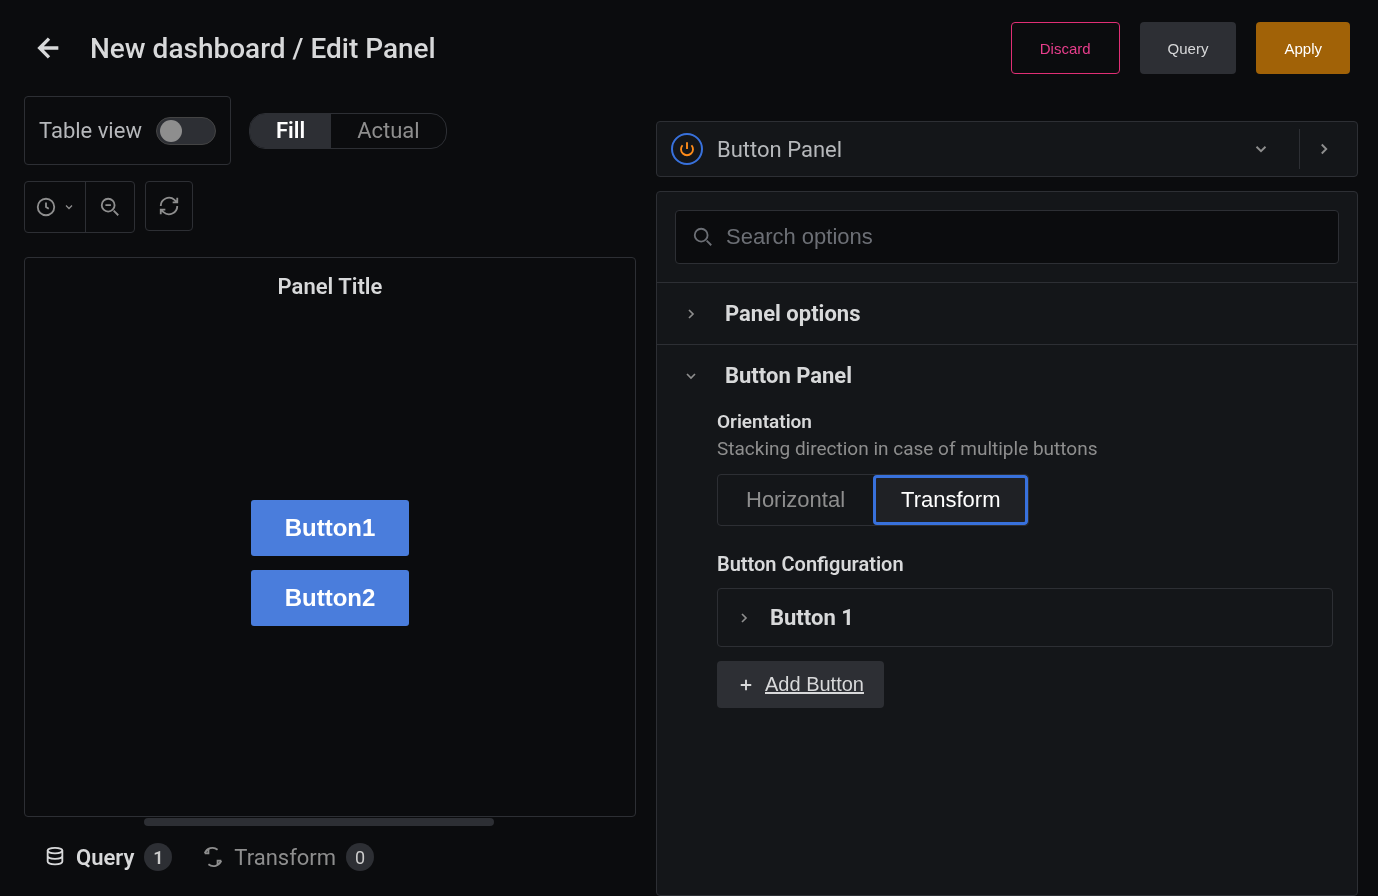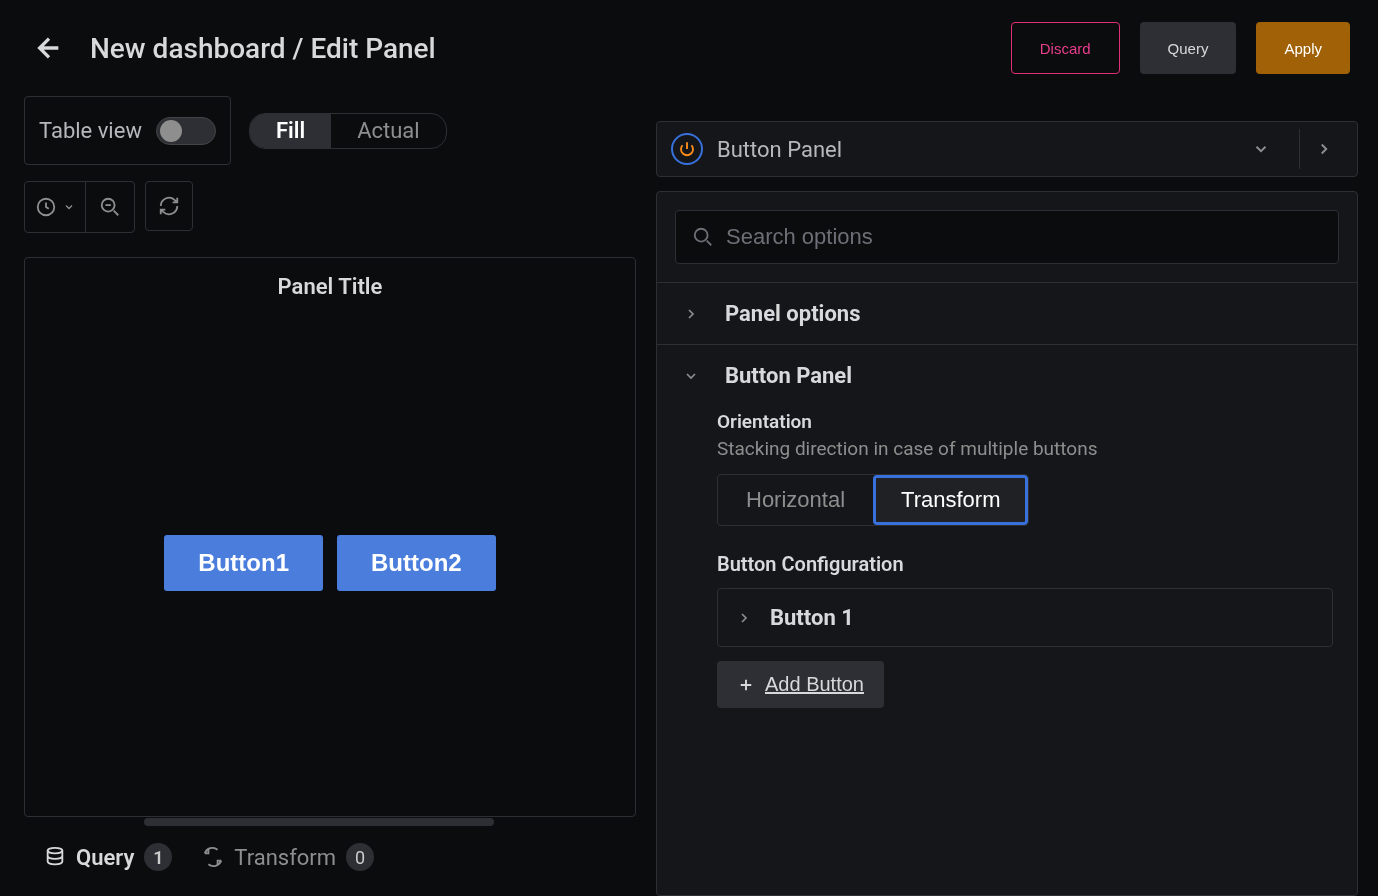--- a/index.html
+++ b/index.html
@@ -169,20 +169,21 @@
   .panel-title {
     text-align: center;
     font-size: 22px;
     font-weight: 600;
     color: #d8d9da;
     padding: 16px 0 10px;
   }
   .panel-body {
     flex: 1;
     display: flex;
+    flex-direction: column;
     align-items: center;
     justify-content: center;
     gap: 14px;
   }
   .demo-btn {
     background: #4a7ddc;
     color: #fff;
     border: none;
     border-radius: 3px;
     font-size: 24px;

